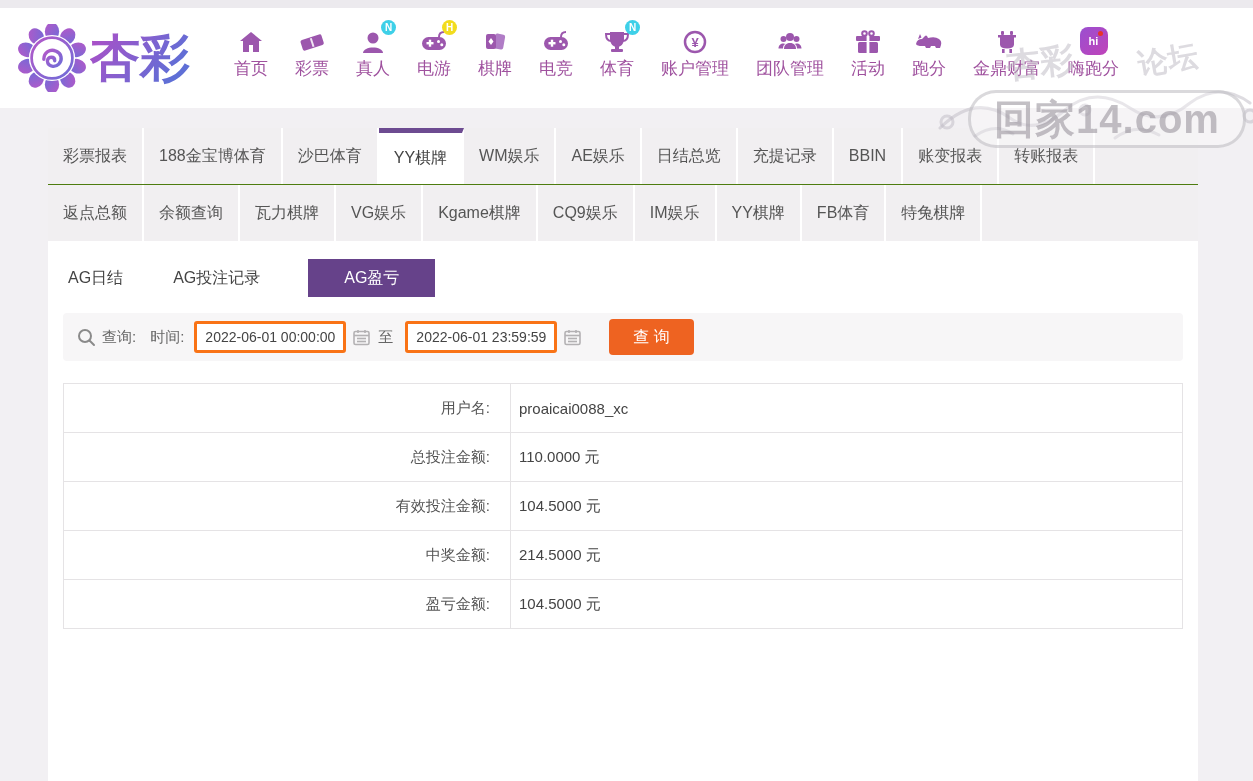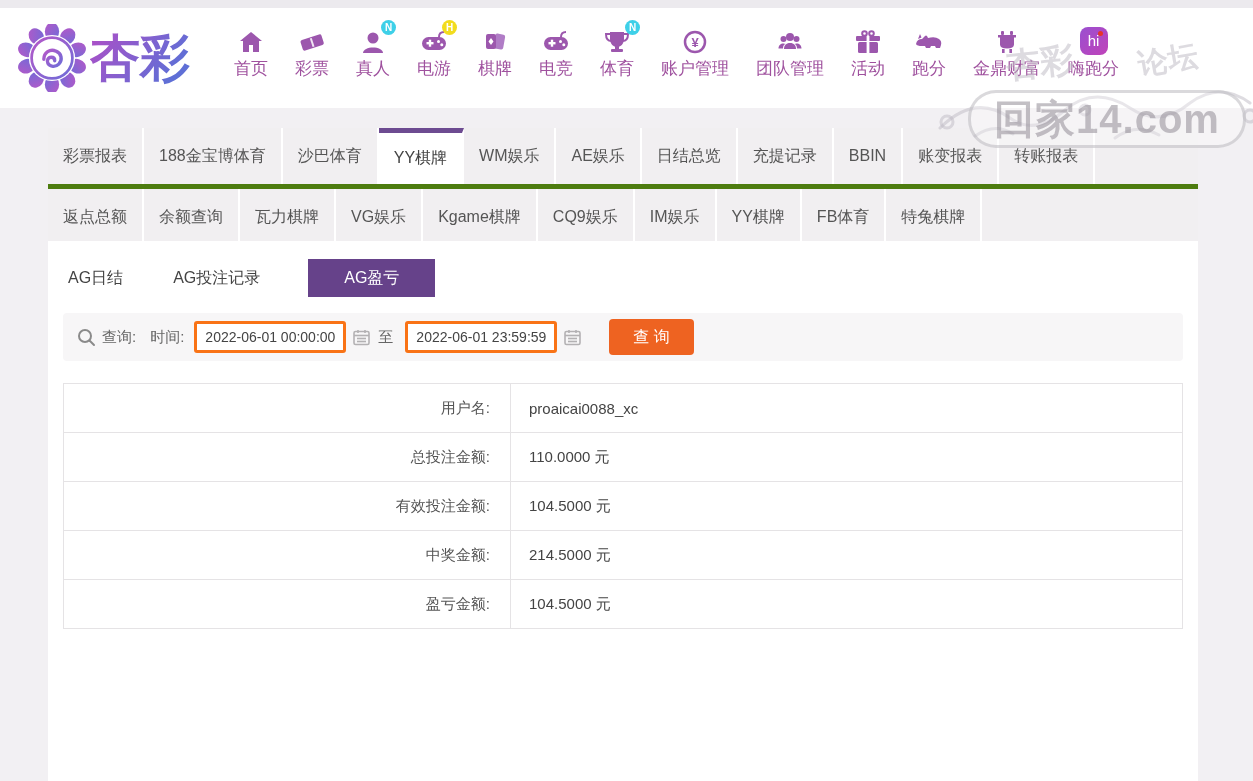--- a/index.html
+++ b/index.html
@@ -14,27 +14,27 @@
   .brand-svg { margin-left:4px; }
   .nav { display:flex; align-items:flex-end; gap:27px; margin-left:22px; padding-bottom:12px; }
   .nav-item { display:flex; flex-direction:column; align-items:center; position:relative; cursor:pointer; }
   .nav-item .icon-wrap { height:30px; display:flex; align-items:flex-end; position:relative; }
   .nav-item .nav-label { font-size:17px; color:#9f519e; margin-top:2px; white-space:nowrap; }
   .badge { position:absolute; top:-5px; right:-9px; width:15px; height:15px; border-radius:50%;
            font-size:10px; font-weight:bold; color:#fff; display:flex; align-items:center; justify-content:center; }
   .badge.cyan { background:#3ed0e8; }
   .badge.yellow { background:#f2dc1e; }
   .hi-app { width:28px; height:28px; border-radius:8px; background:linear-gradient(135deg,#9a4fd0,#c043b9);
-            color:#fff; font-weight:normal; font-size:15px; display:flex; align-items:center; justify-content:center; position:relative; }
+            color:#fff; font-weight:bold; font-size:11px; display:flex; align-items:center; justify-content:center; position:relative; }
   .hi-app .dot { position:absolute; top:4px; right:5px; width:5px; height:5px; border-radius:50%; background:#e8332a; }
 
   
   .tabs { position:absolute; left:48px; top:128px; width:1150px; }
   .tab-row { display:flex; background:#f1eff1; width:100%; }
-  .tab-row.first { border-bottom:5px solid #4d7c0f; }
+  .tab-row.first { border-bottom:1px solid #4d7c0f; }
   .tab { padding:0 15px; height:56px; line-height:56px; font-size:16px; color:#555;
          border-right:2px solid #fff; cursor:pointer; white-space:nowrap; }
   .tab.active { background:#fff; border-top:5px solid #6d4b91; height:56px; line-height:50px; color:#444; }
 
   
   .content { position:absolute; left:48px; top:241px; width:1150px; bottom:0; background:#fff; }
   .subtabs { display:flex; gap:46px; padding:18px 0 0 18px; align-items:center; }
   .subtab { height:38px; line-height:38px; padding:0 2px; font-size:16px; color:#444; cursor:pointer; white-space:nowrap; }
   .subtab.active { background:#66428a; color:#fff; padding:0 36px; }
 
@@ -46,21 +46,21 @@
                 font-size:14px; color:#444; background:#fff; margin-left:10px; font-family:inherit; }
   .cal { margin:0 6px 0 7px; cursor:pointer; display:flex; }
   .to { font-size:15px; color:#666; margin:0 2px; }
   .query-btn { margin-left:22px; background:#ee6321; color:#fff; border:none; border-radius:4px;
                height:36px; padding:0 24px; font-size:16px; cursor:pointer; font-family:inherit; white-space:nowrap; }
 
   .report-table { margin:22px 15px 0; width:calc(100% - 30px); border-collapse:collapse; }
   .report-table td { border:1px solid #e5e3e5; height:49px; font-size:15px; background:#fff; }
   .report-table { border:1px solid #dedcde; }
   td.lbl-cell { width:447px; text-align:right; padding-right:20px; color:#555; }
-  td.val-cell { padding-left:18px; color:#444; }
+  td.val-cell { padding-left:8px; color:#444; }
 
   
   .watermark { position:absolute; left:0; top:0; right:0; height:280px; pointer-events:none; z-index:6; }
   .wm-box { position:absolute; left:968px; top:90px; width:278px; height:58px;
             border:3px solid rgba(173,170,178,.45); border-radius:28px; background:rgba(255,255,255,.30);
             display:flex; align-items:center; justify-content:center; }
   .wm-main { font-size:40px; font-weight:bold; color:rgba(145,141,150,.55); letter-spacing:1px; }
   .wm-deco1 { position:absolute; left:1006px; top:40px; font-size:34px; font-weight:bold;
               color:rgba(188,183,193,.5); transform:rotate(-6deg); }
   .wm-deco2 { position:absolute; left:1138px; top:40px; font-size:30px; font-weight:bold;

